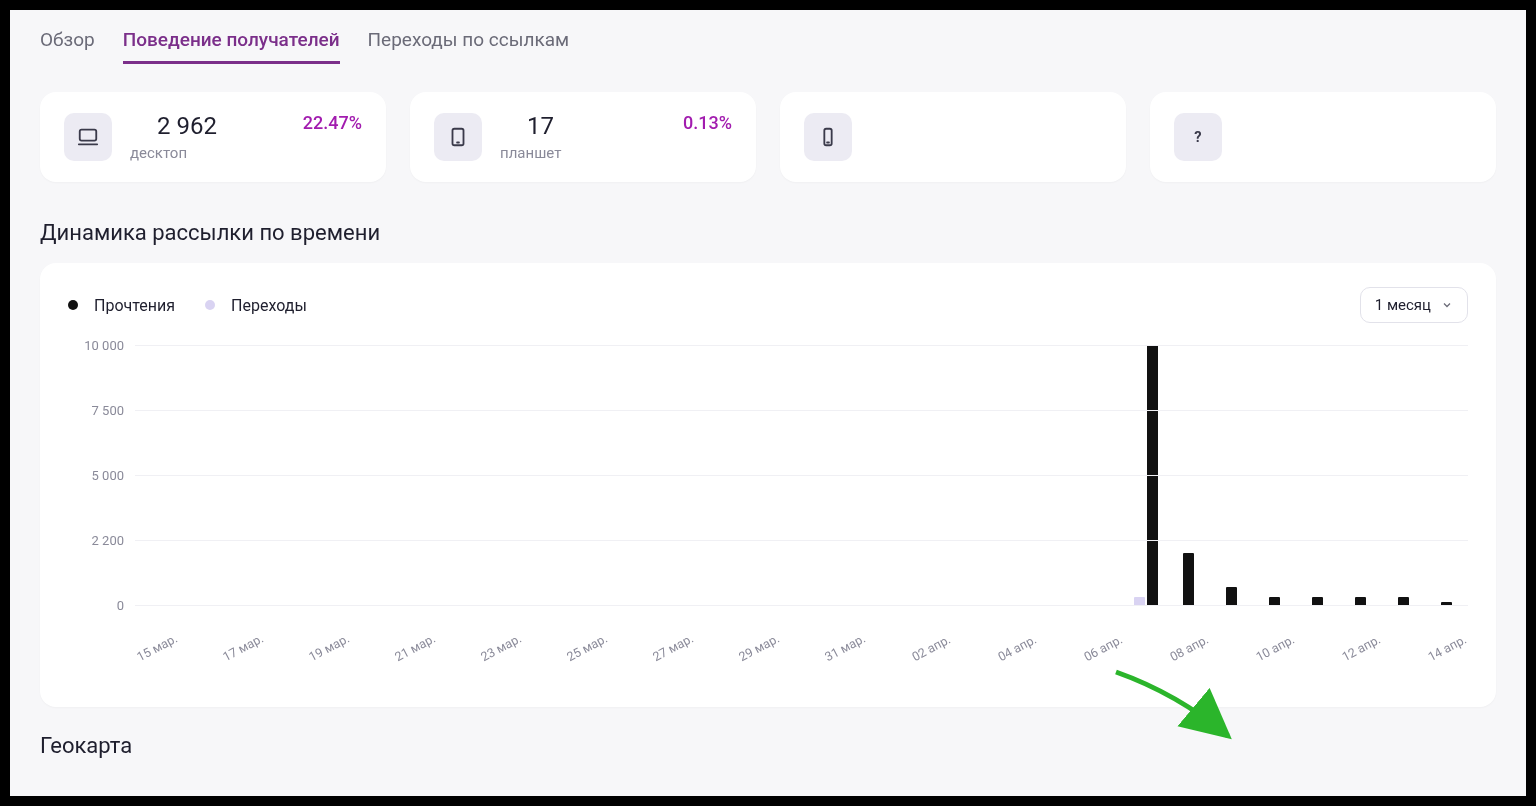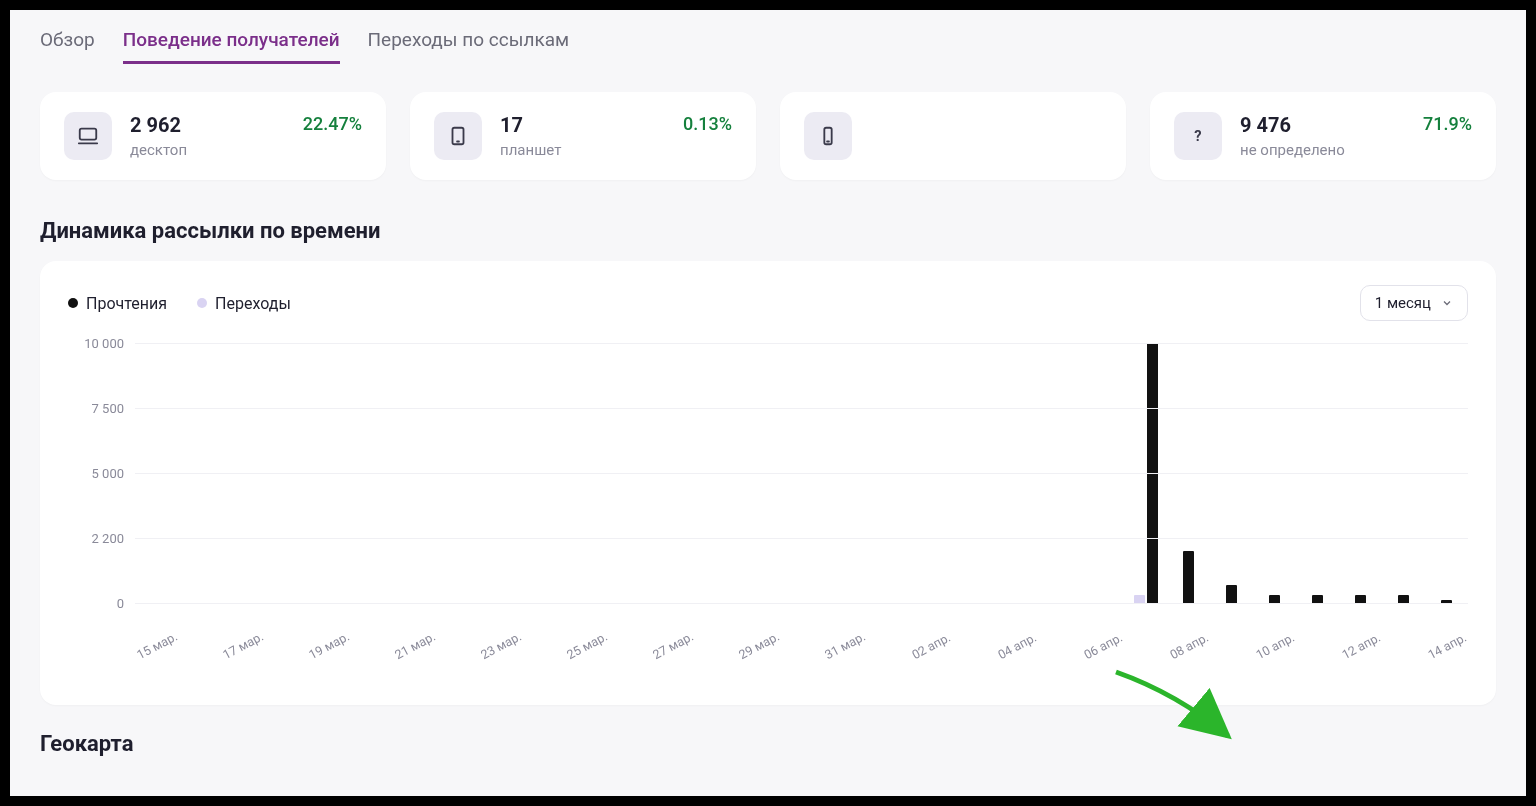--- a/index.html
+++ b/index.html
@@ -48,41 +48,41 @@
   .card-icon {
     width: 48px; height: 48px;
     border-radius: 10px;
     background: #ecebf3;
     display: flex; align-items: center; justify-content: center;
     color: #3a3a4a;
     flex-shrink: 0;
   }
   .card-body { flex: 1; display: flex; justify-content: space-between; align-items: flex-start; }
   .card-left { display: flex; flex-direction: column; gap: 4px; }
-  .card-value { font-size: 20px; font-weight: 700; color: #1f1f2e; }
+  .card-value { font-size: 24px; font-weight: 400; color: #1f1f2e; margin-left: 27px; }
   .card-label { font-size: 15px; color: #8a8a99; }
-  .card-pct { font-size: 18px; color: #15803d; font-weight: 500; }
+  .card-pct { font-size: 18px; color: #a21caf; font-weight: 500; }
 
   
   .section-title {
-    font-size: 22px; font-weight: 700; color: #1f1f2e;
+    font-size: 22px; font-weight: 400; color: #1f1f2e;
     margin-bottom: 18px;
   }
 
   
   .chart-panel {
     background: #fff;
     border-radius: 16px;
     padding: 24px 28px 20px 28px;
     box-shadow: 0 1px 2px rgba(0,0,0,0.03);
     position: relative;
   }
   .chart-top { display: flex; justify-content: space-between; align-items: center; margin-bottom: 22px; }
   .legend { display: flex; gap: 30px; align-items: center; }
-  .legend-item { display: flex; align-items: center; gap: 8px; font-size: 16px; color: #1f1f2e; }
+  .legend-item { display: flex; align-items: center; gap: 16px; font-size: 16px; color: #1f1f2e; }
   .dot { width: 10px; height: 10px; border-radius: 50%; display: inline-block; }
   .period-select {
     border: 1px solid #e2e2ea;
     border-radius: 10px;
     padding: 8px 14px;
     font-size: 15px;
     color: #1f1f2e;
     background: #fff;
     display: flex; align-items: center; gap: 10px;
     cursor: pointer;
@@ -225,27 +225,20 @@
             <line x1="11" y1="18" x2="13" y2="18"></line>
           </svg>
         </div>
       </div>
       <div class="card">
     <div class="card-icon">
           <svg width="22" height="22" viewBox="0 0 24 24">
             <text x="12" y="17" text-anchor="middle" font-size="16" font-weight="700" fill="#3a3a4a">?</text>
           </svg>
         </div>
-    <div class="card-body">
-      <div class="card-left">
-        <div class="card-value">9 476</div>
-        <div class="card-label">не определено</div>
-      </div>
-      <div class="card-pct">71.9%</div>
-    </div>
       </div>
     </div>
 
   <h2 class="section-title">Динамика рассылки по времени</h2>
 
   <div class="chart-panel">
     <div class="chart-top">
       <div class="legend">
         <div class="legend-item">
           <span class="dot" id="dot-reads" style="background: rgb(17, 17, 17);"></span>

